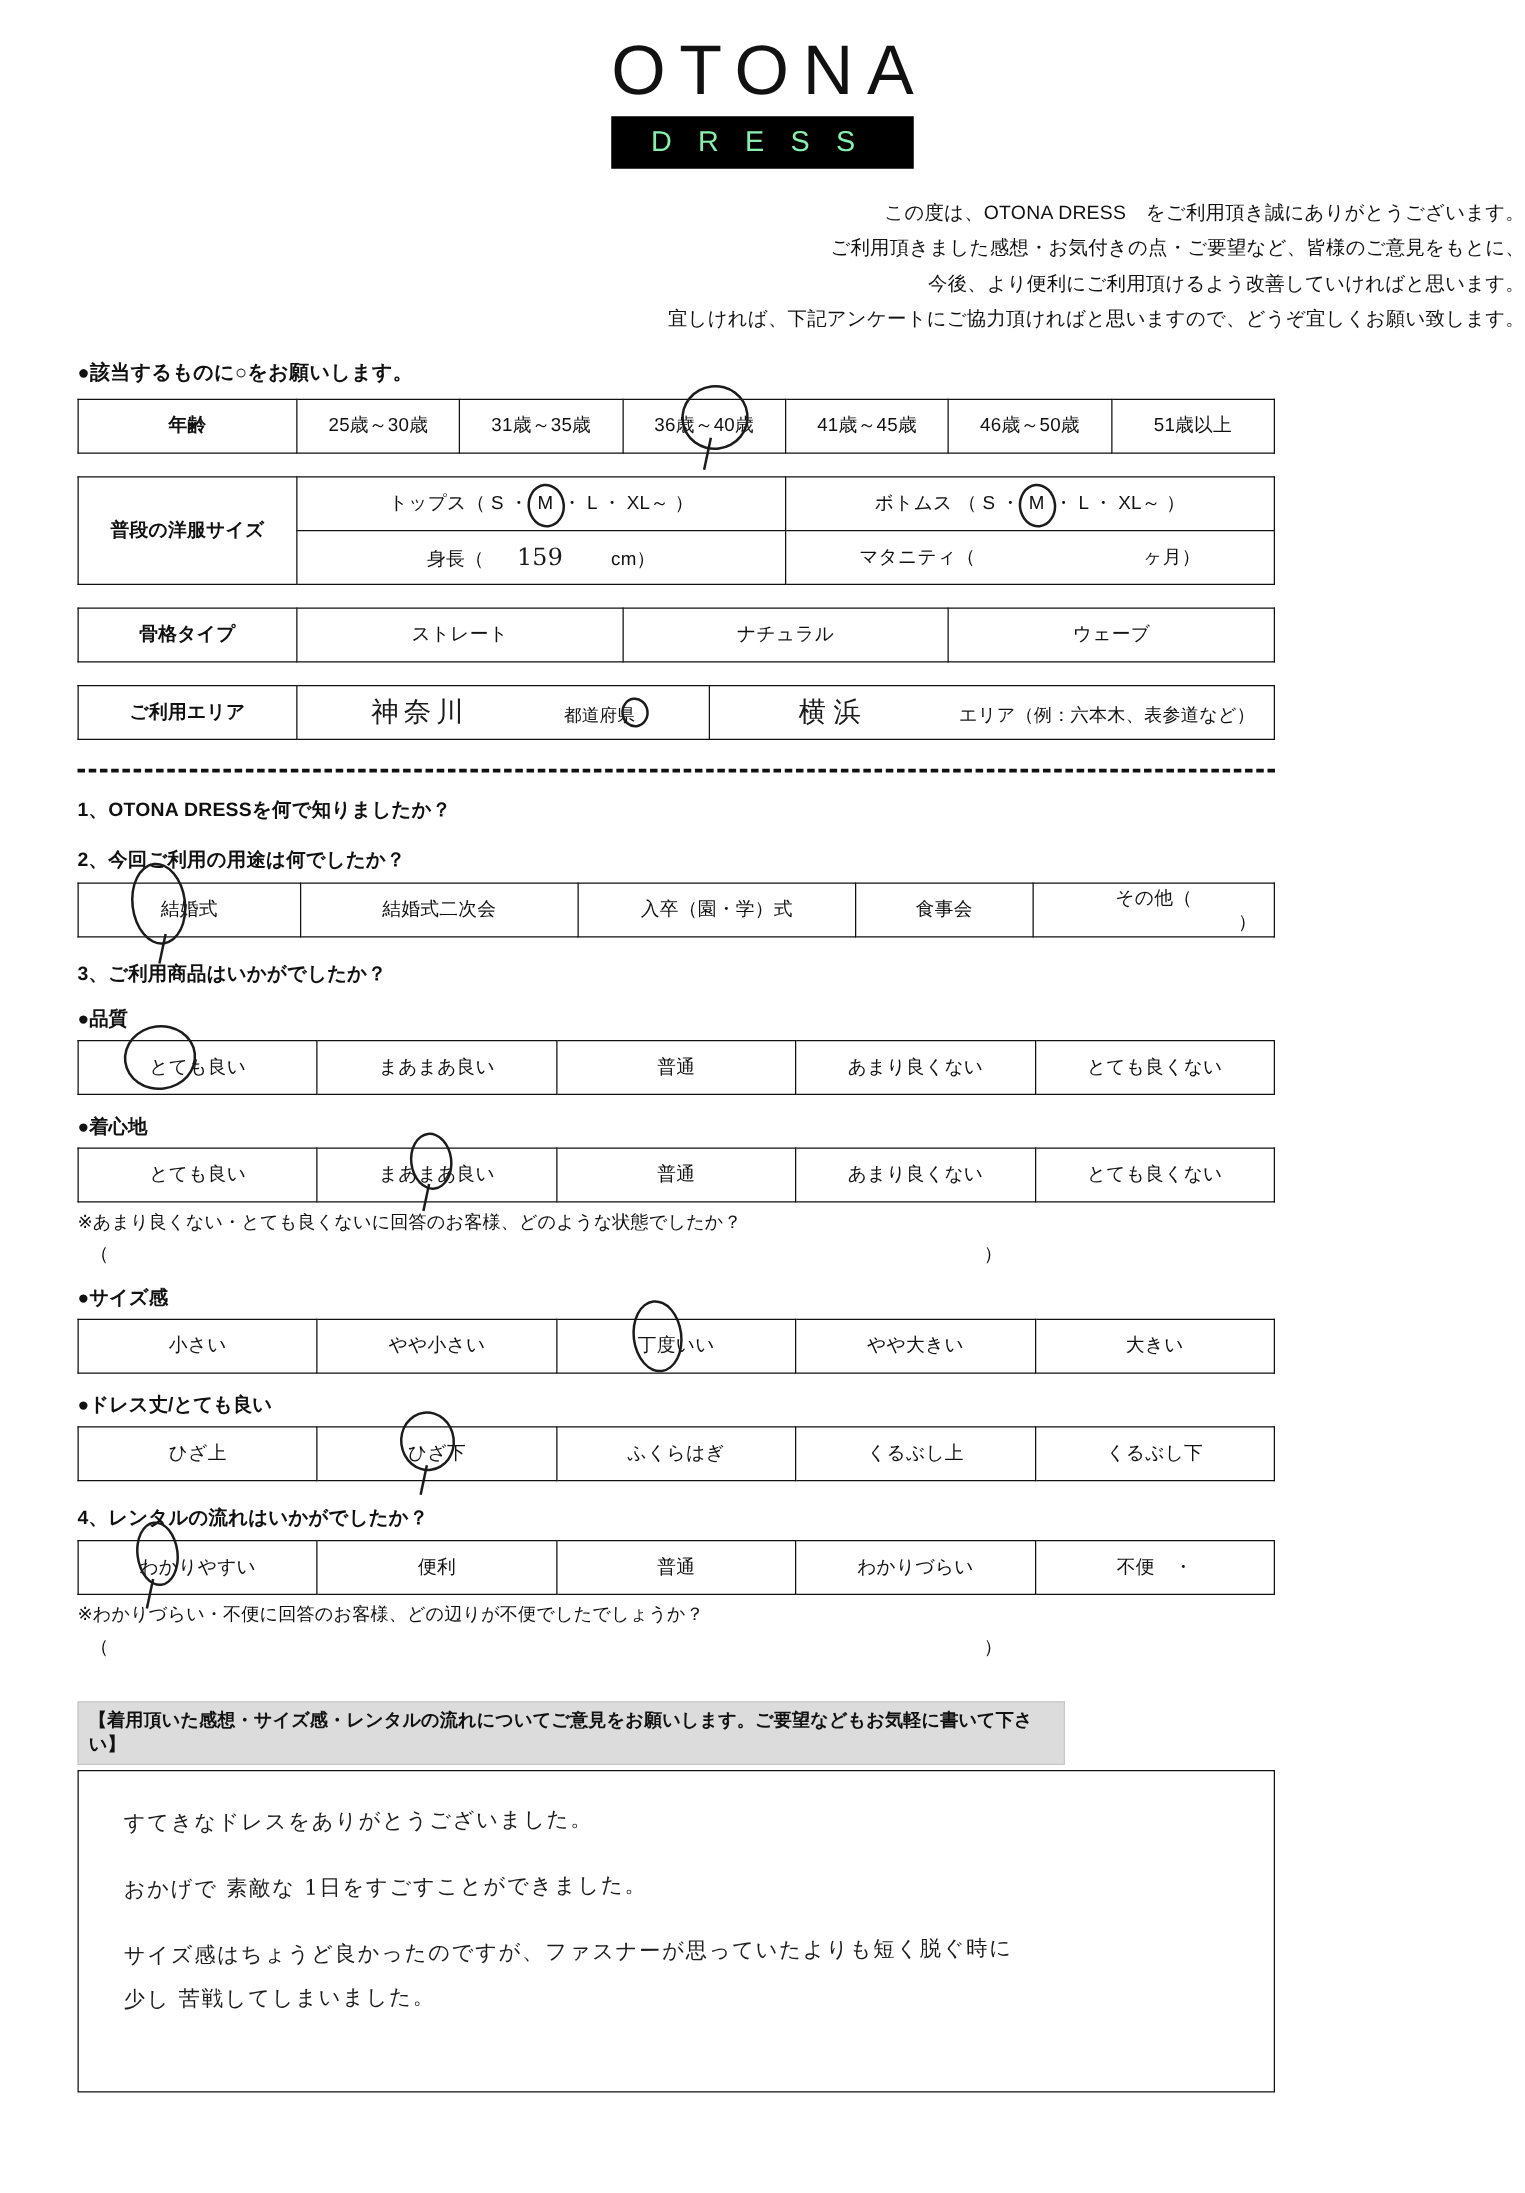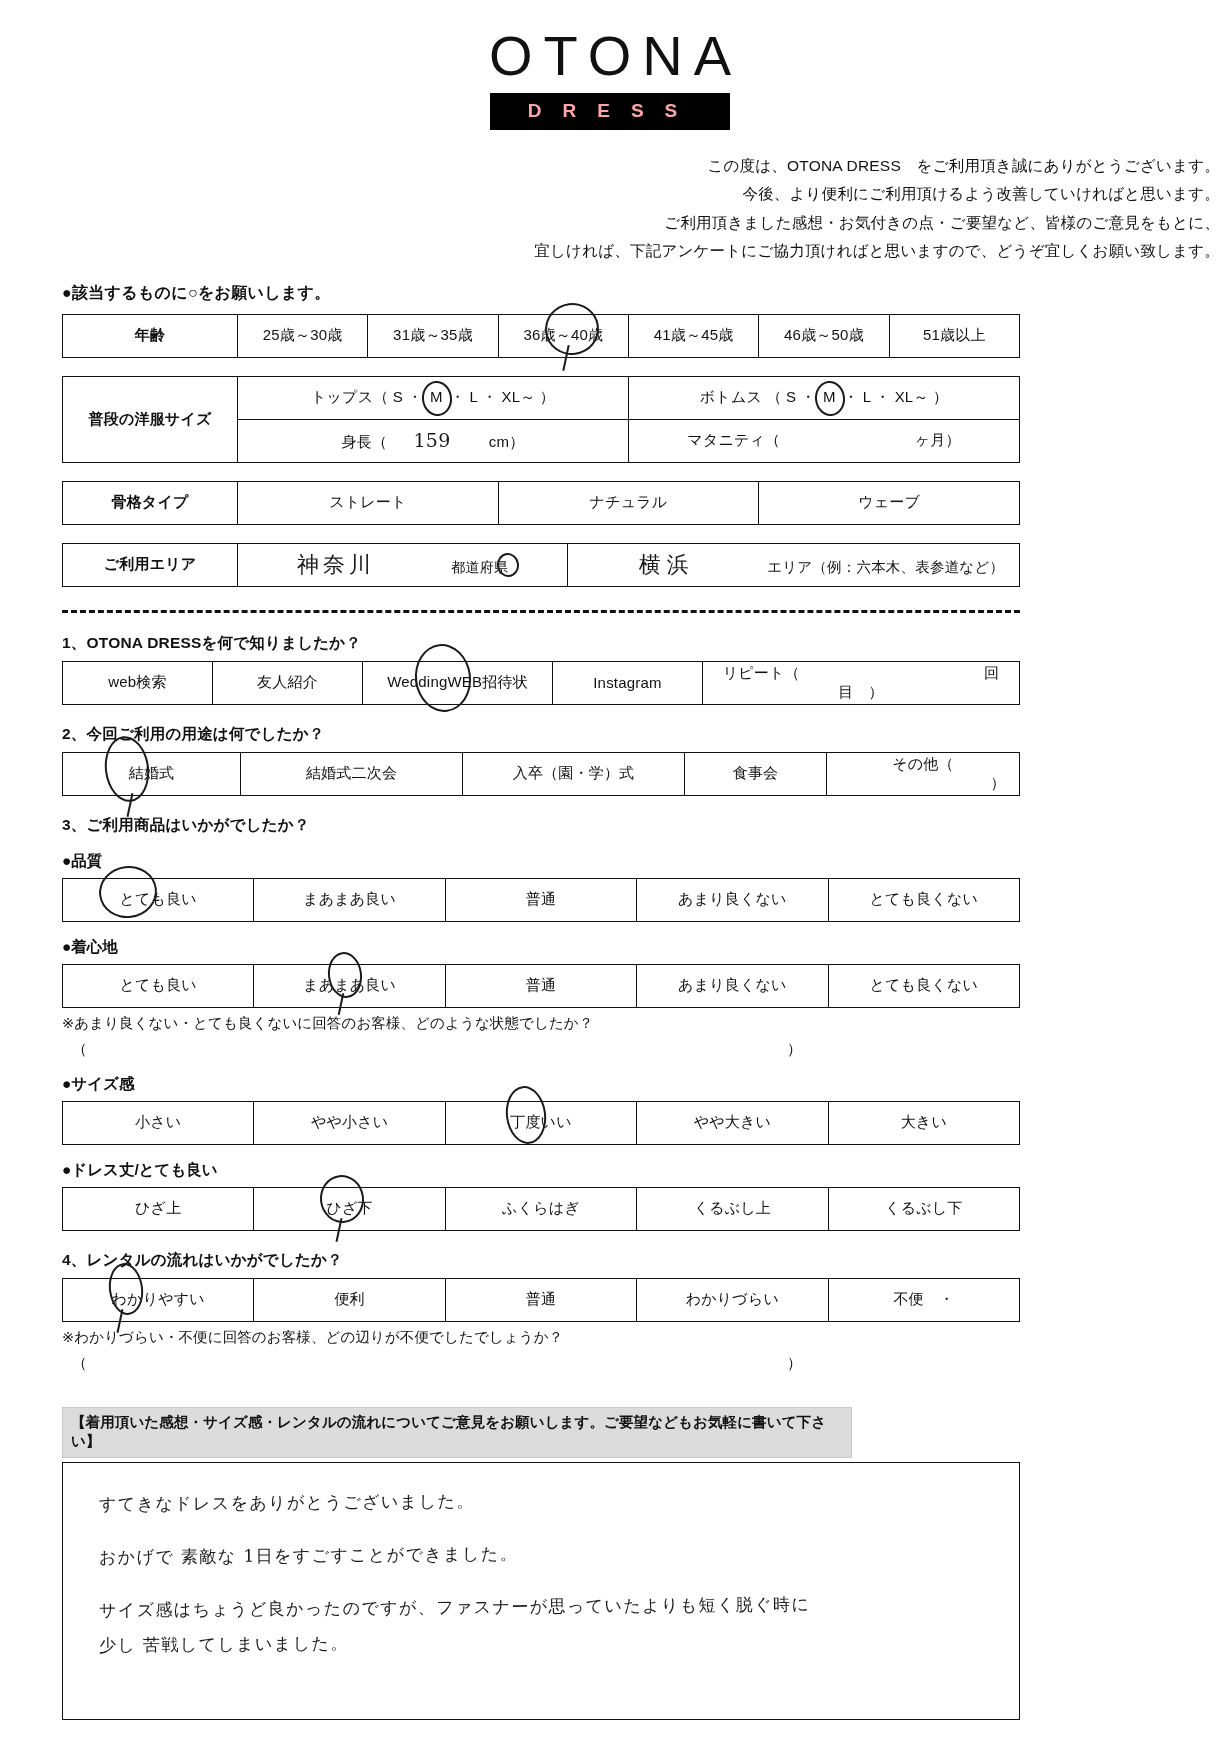--- a/index.html
+++ b/index.html
@@ -22,26 +22,26 @@
     letter-spacing: 11px;
     font-weight: 400;
     color: #111;
     line-height: 1.0;
     font-family: "Liberation Sans", sans-serif;
     padding-left: 11px;
   }
   .logo-dress-band {
     display: inline-block;
     background: #000;
-    color: #fca5a5;
+    color: #86efac;
     margin-top: 9px;
     padding: 7px 26px 8px 32px;
-    font-size: 19px;
+    font-size: 23px;
     letter-spacing: 21px;
-    font-weight: 700;
+    font-weight: 400;
     min-width: 240px;
   }
 
   
   .intro { margin: 26px 0 0 62px; text-align: right; }
   .intro p {
     margin: 0 0 9px 0;
     font-size: 15.5px;
     line-height: 1.25;
     letter-spacing: .2px;
@@ -180,22 +180,22 @@
 
 <div class="page">
 
   <div class="logo-wrap">
     <div class="logo-otona">OTONA</div>
     <div class="logo-dress-band">DRESS</div>
   </div>
 
   <div class="intro">
     <p>この度は、OTONA DRESS　をご利用頂き誠にありがとうございます。</p>
+    <p>ご利用頂きました感想・お気付きの点・ご要望など、皆様のご意見をもとに、</p>
     <p>今後、より便利にご利用頂けるよう改善していければと思います。</p>
-    <p>ご利用頂きました感想・お気付きの点・ご要望など、皆様のご意見をもとに、</p>
     <p>宜しければ、下記アンケートにご協力頂ければと思いますので、どうぞ宜しくお願い致します。</p>
   </div>
 
   <div class="section-lead">●該当するものに○をお願いします。</div>
 
   <table class="grid">
     <tbody>
         <tr>
       <td class="rowhead" style="width:175px">年齢</td>
       <td>25歳～30歳</td>
@@ -263,37 +263,20 @@
         <span class="ink" style="font-size:22px; letter-spacing:6px; padding-left:56px; padding-right:68px;">横浜</span>
         <span style="font-size:14.5px">エリア（例：六本木、表参道など）</span>
       </td>
     </tr>
   </tbody>
     </table>
 
   <div class="dashsep"></div>
 
   <div class="qtitle">1、OTONA DRESSを何で知りましたか？</div>
-  <table class="grid">
-    <tbody>
-        <tr>
-      <td style="width:150px">web検索</td>
-      <td style="width:150px">友人紹介</td>
-      <td style="width:190px">
-        <span>WeddingWEB招待状</span>
-        <span class="circle-mark" style="left:52px; top:-18px; width:56px; height:68px;"></span>
-      </td>
-      <td style="width:150px">Instagram</td>
-      <td class="lefttext">
-        <span>リピート（</span>
-        <span style="padding-left:180px">回目　）</span>
-      </td>
-    </tr>
-  </tbody>
-    </table>
 
   <div class="qtitle spaced">2、今回ご利用の用途は何でしたか？</div>
   <table class="grid">
     <tbody>
         <tr>
       <td style="width:178px">
         <span>結婚式</span>
         <span class="circle-mark" style="left:42px; top:-17px; width:44px; height:66px;"></span>
         <span class="tail" style="left:66px; top:40px; height:24px;"></span>
       </td>

